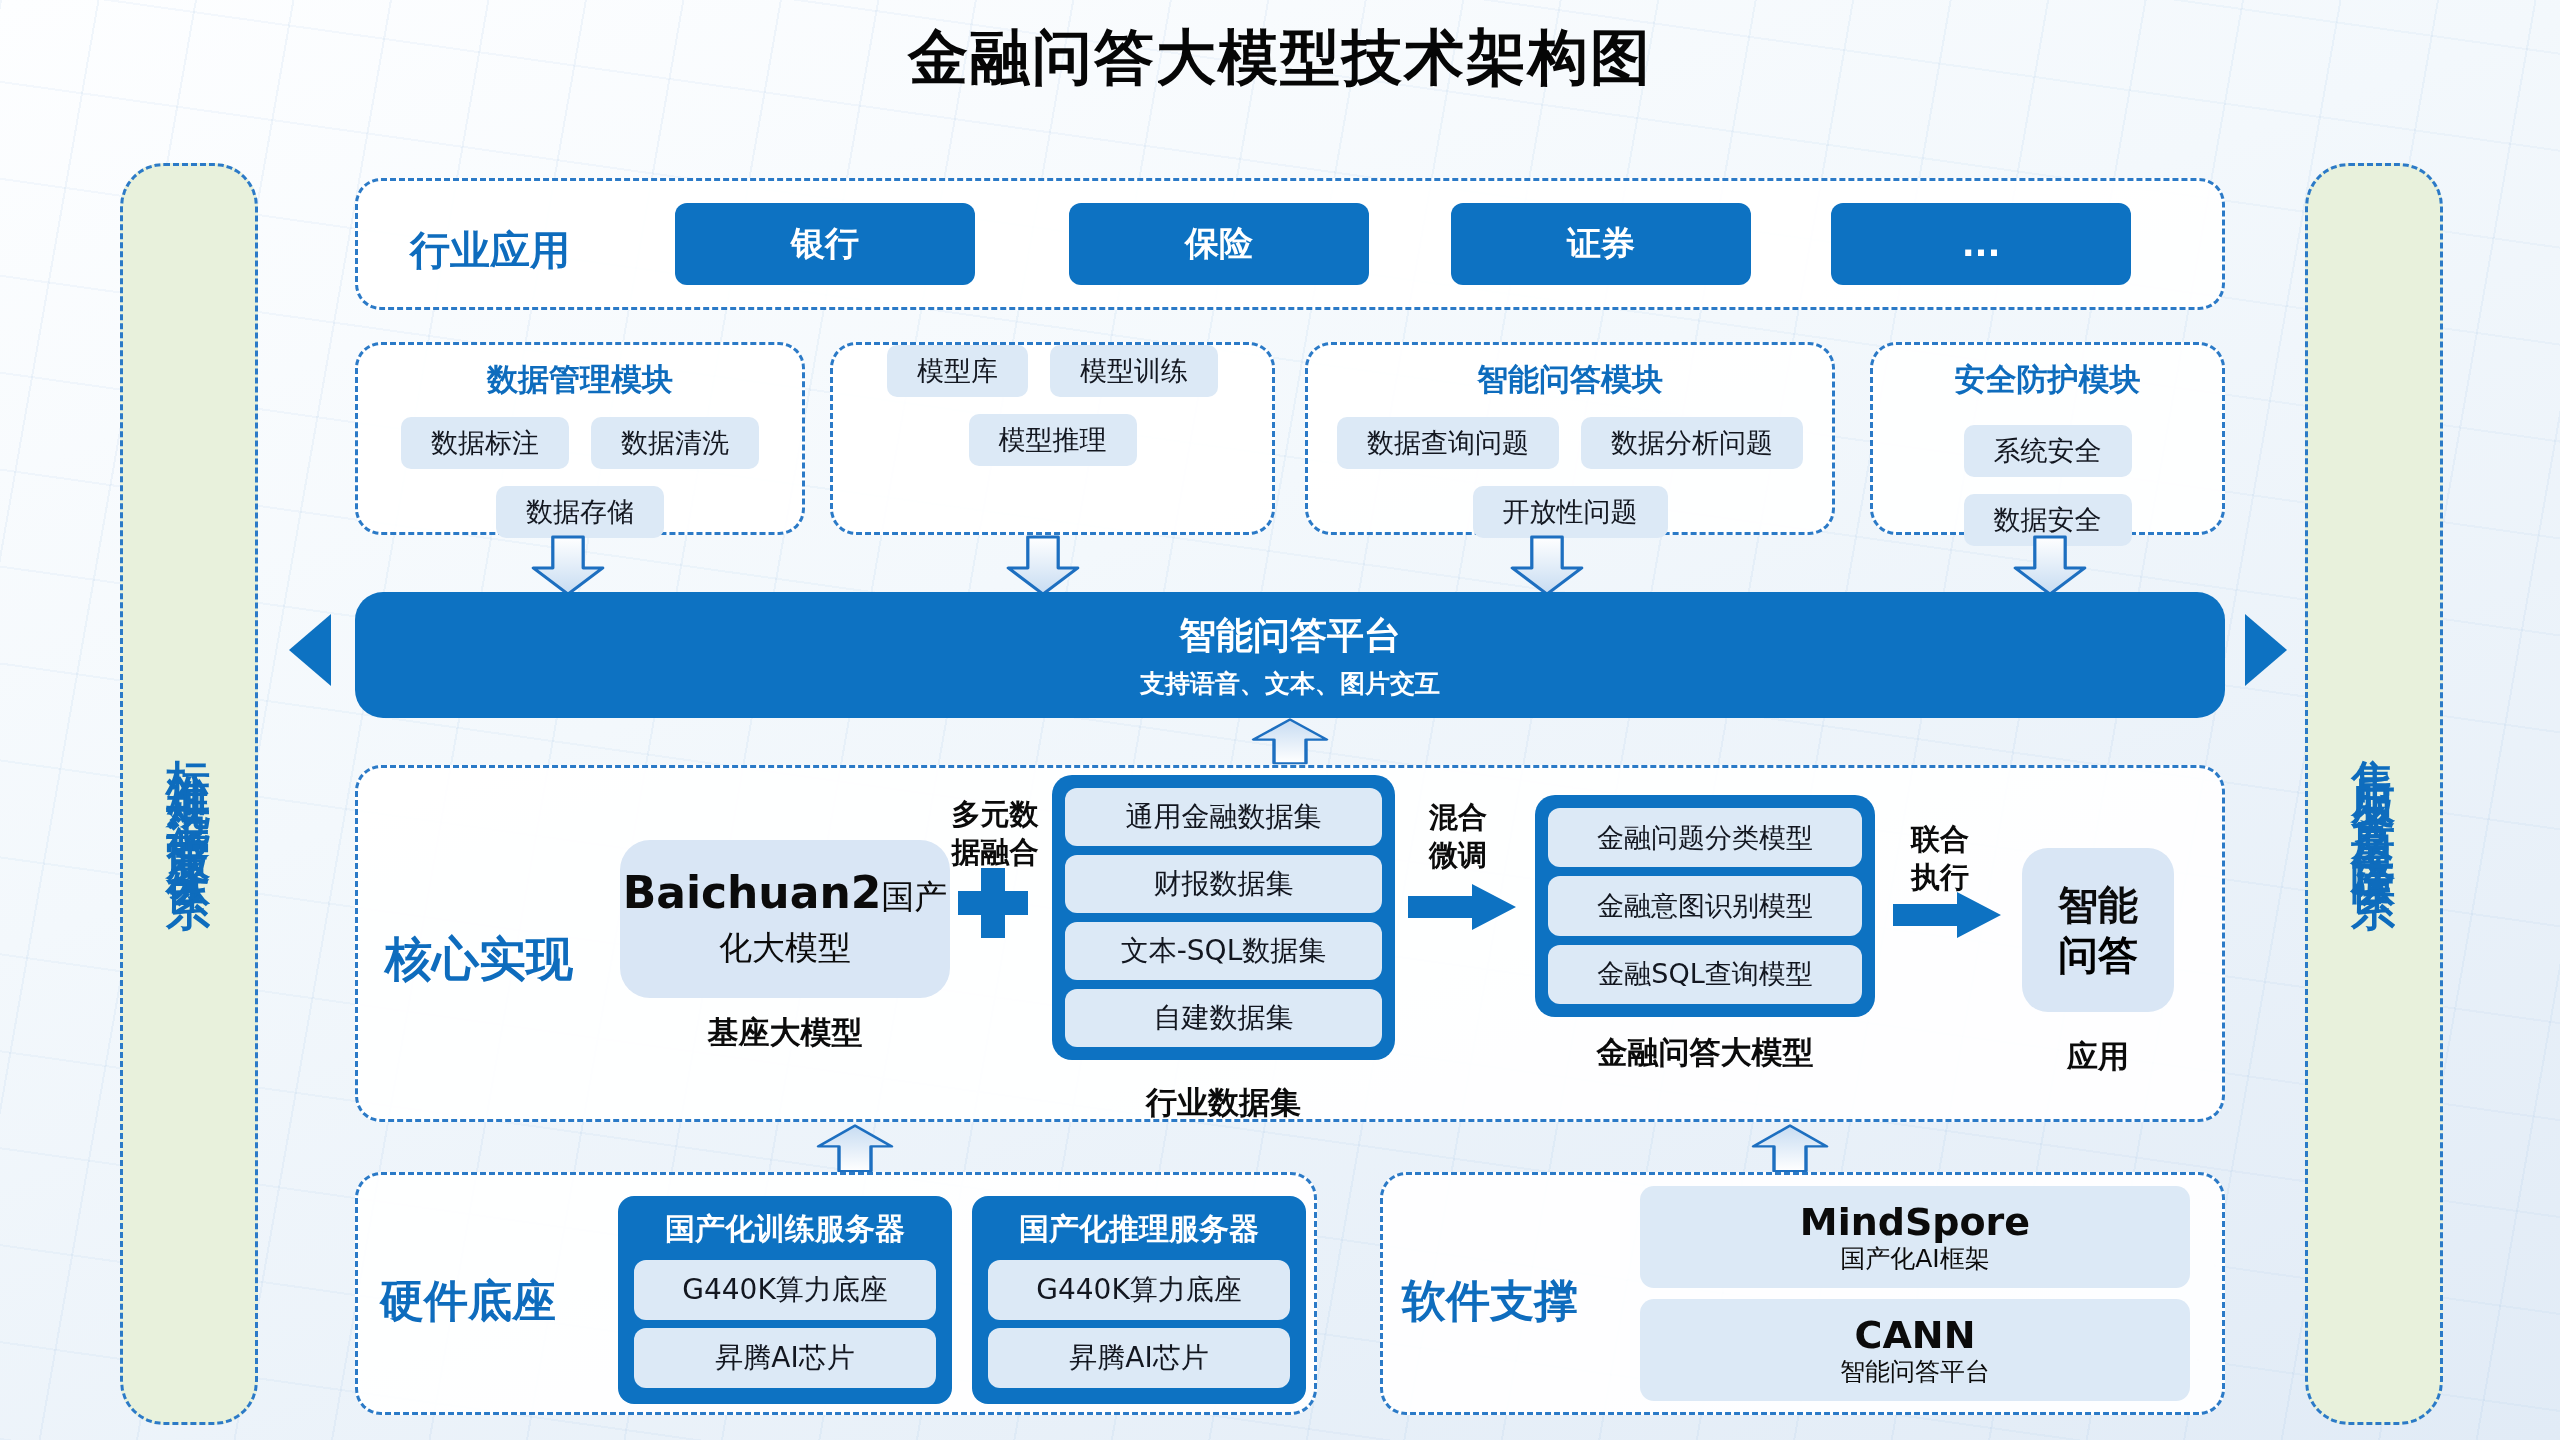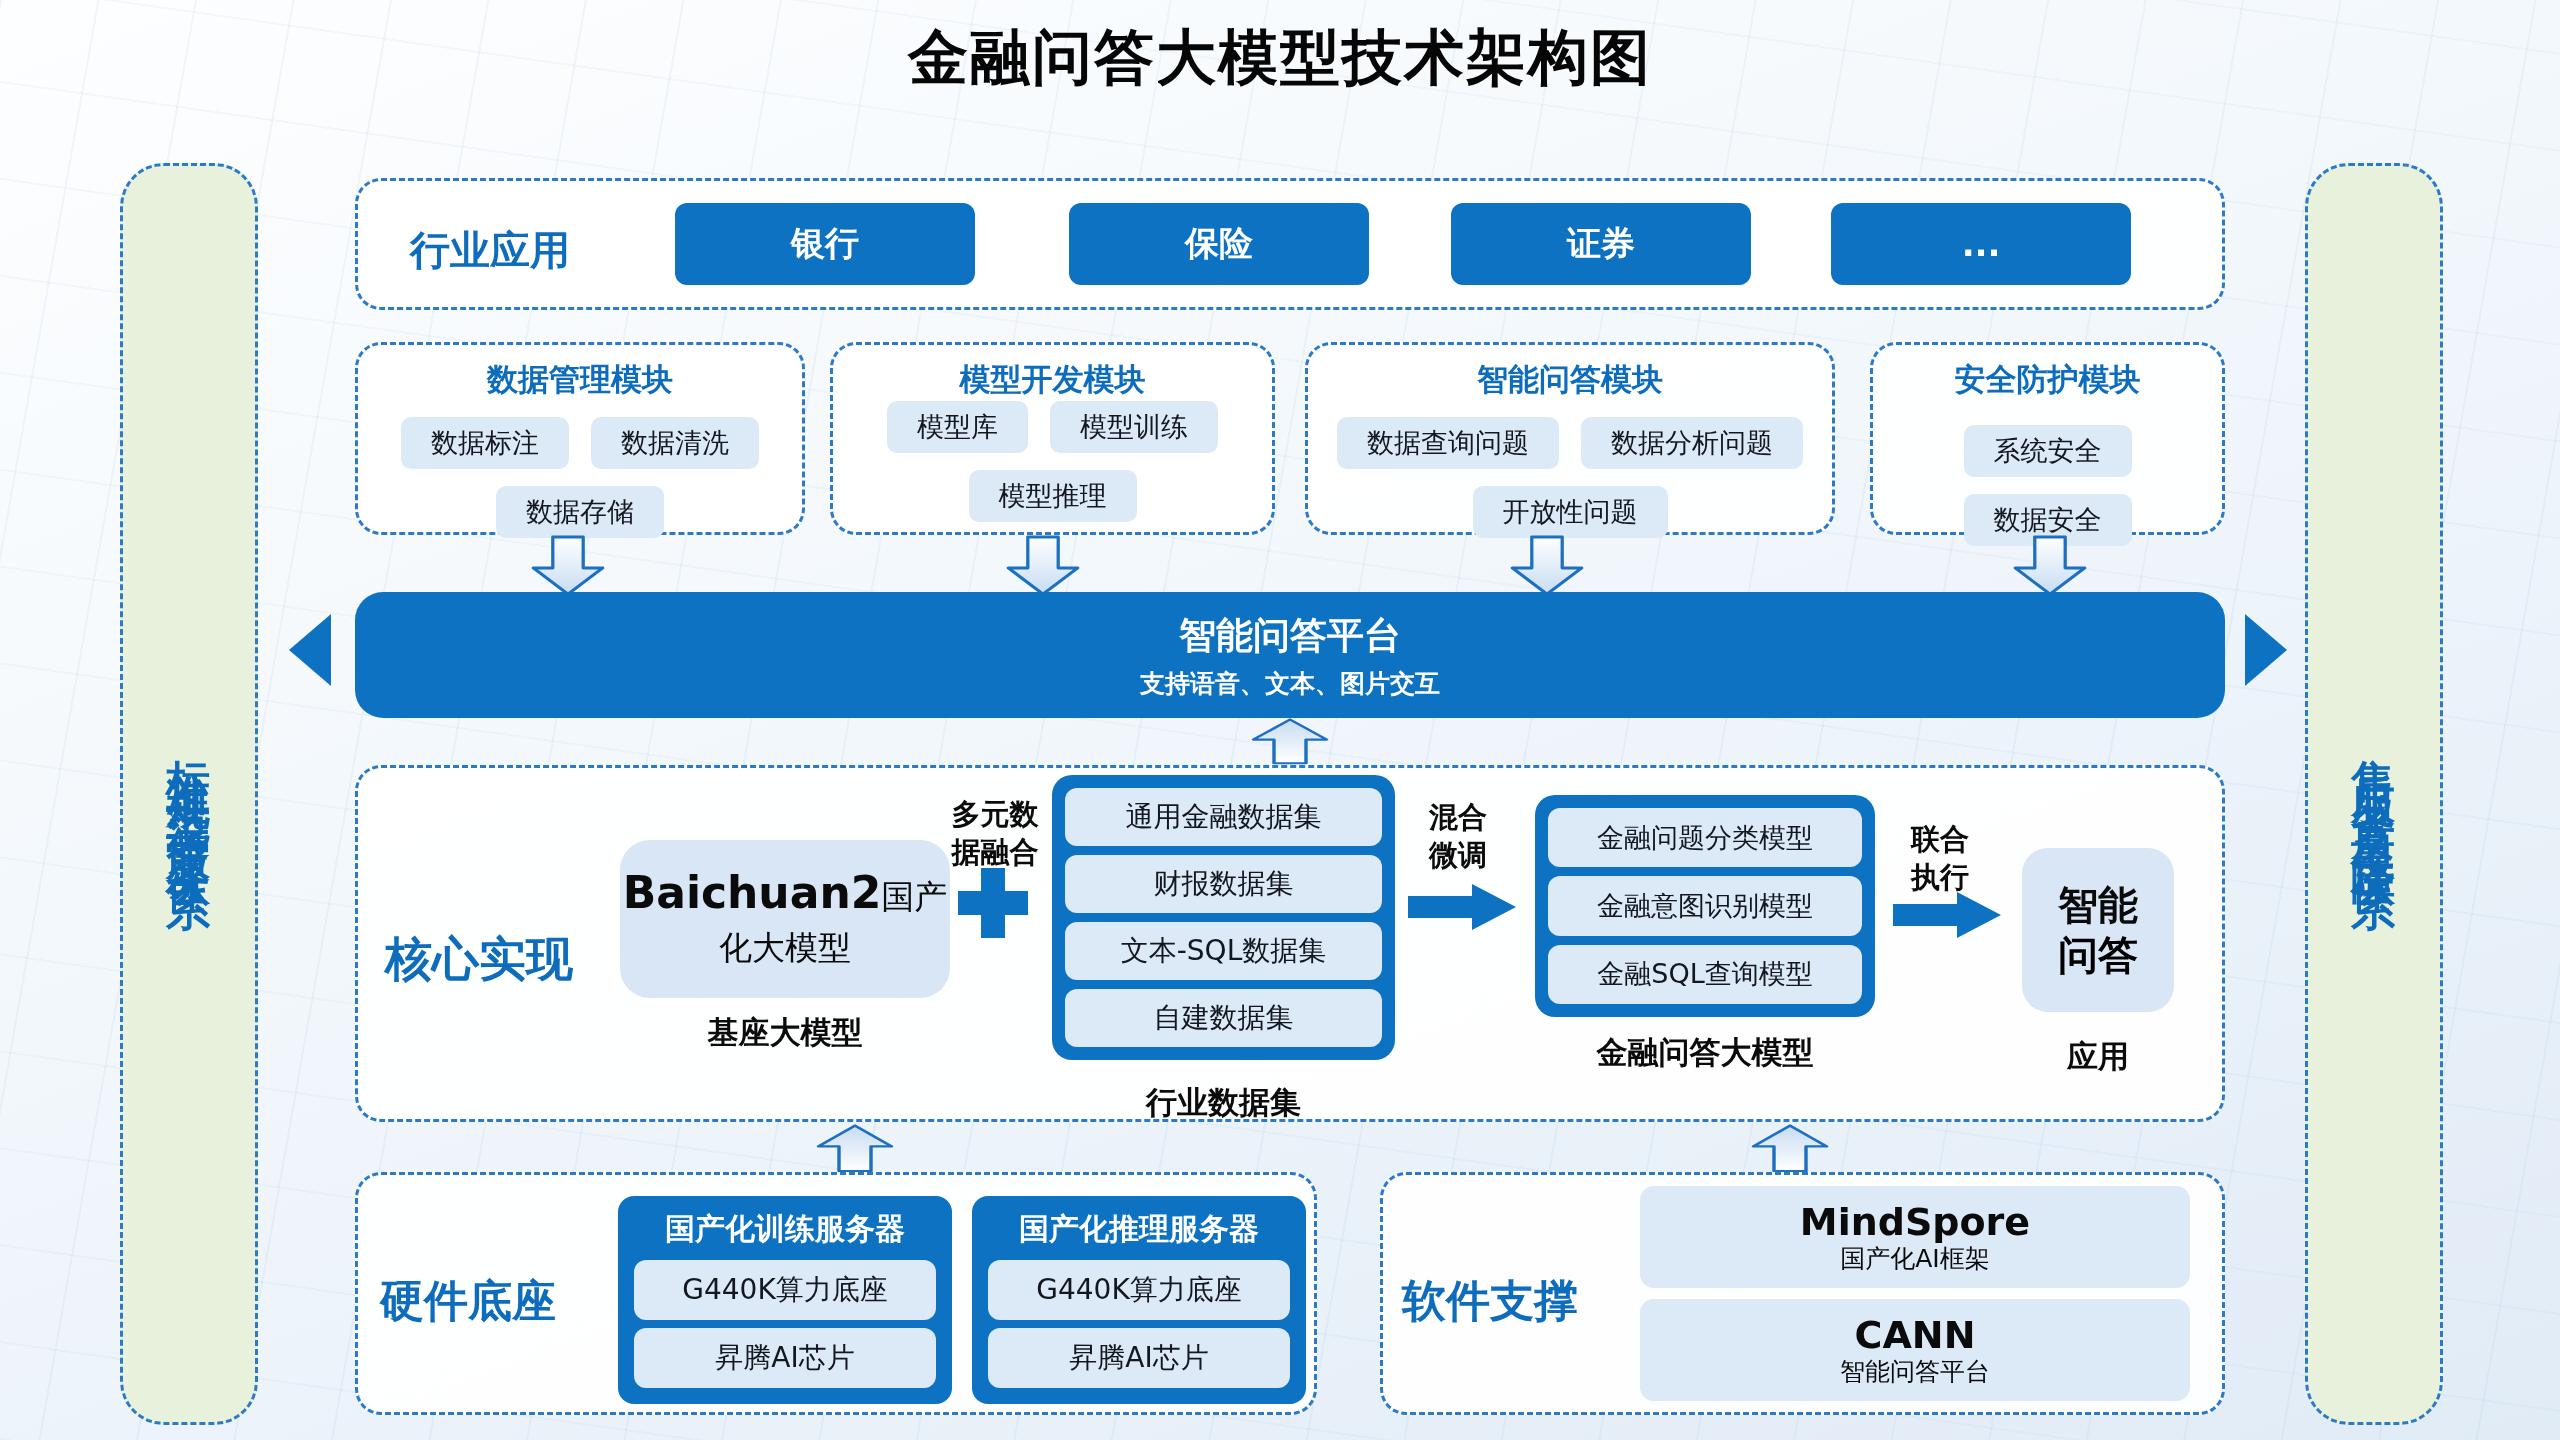--- a/index.html
+++ b/index.html
@@ -129,21 +129,20 @@
     <div class="mod-row" style="margin-top:16px;">
       <div class="chip">数据标注</div>
       <div class="chip">数据清洗</div>
     </div>
     <div class="mod-row" style="margin-top:17px;">
       <div class="chip">数据存储</div>
     </div>
   </div>
 
   <div class="dashed-box" style="left:830px; top:342px; width:445px; height:193px;">
-    <div class="module-title">模型开发模块</div>
     <div class="mod-row" style="margin-top:0;">
       <div class="chip">模型库</div>
       <div class="chip">模型训练</div>
     </div>
     <div class="mod-row" style="margin-top:17px;">
       <div class="chip">模型推理</div>
     </div>
   </div>
 
   <div class="dashed-box" style="left:1305px; top:342px; width:530px; height:193px;">

